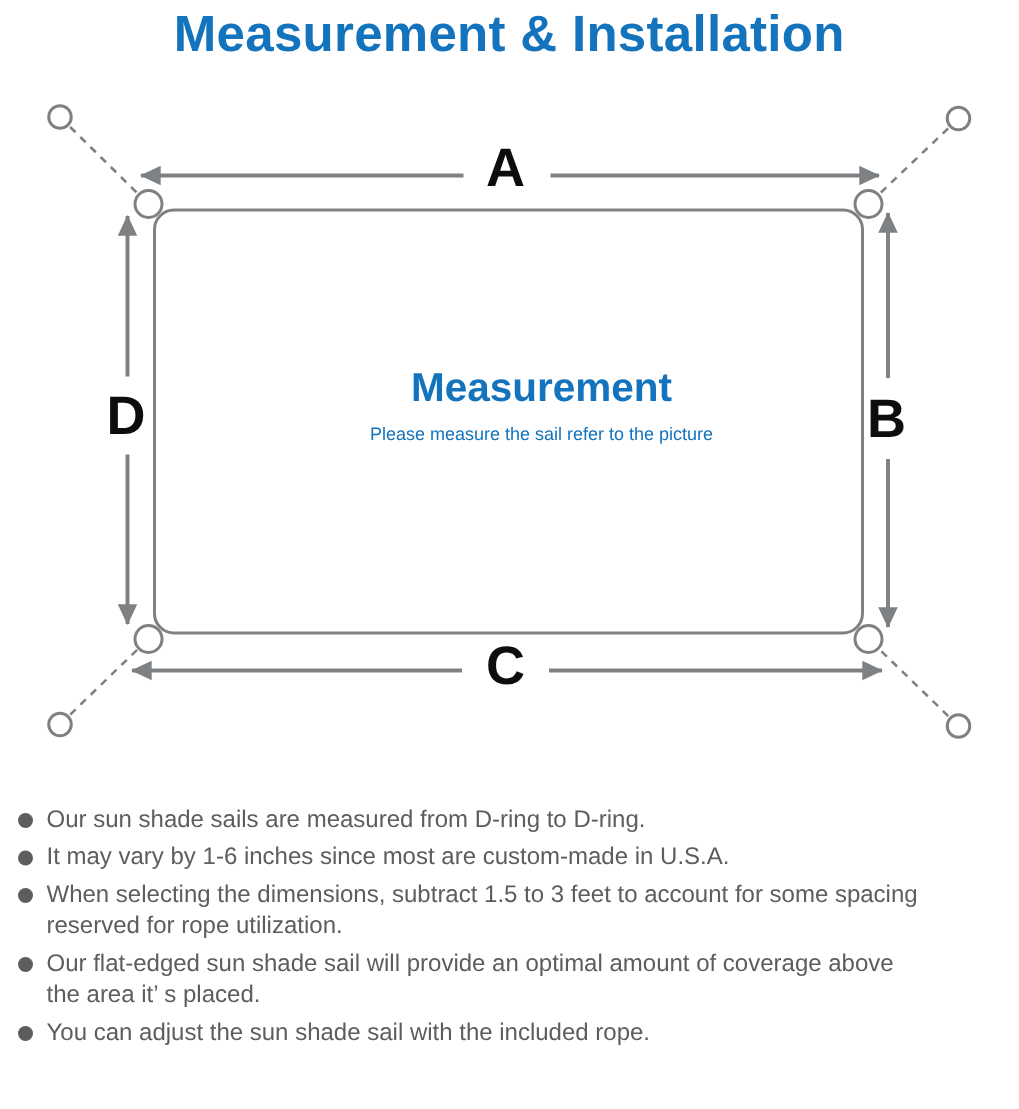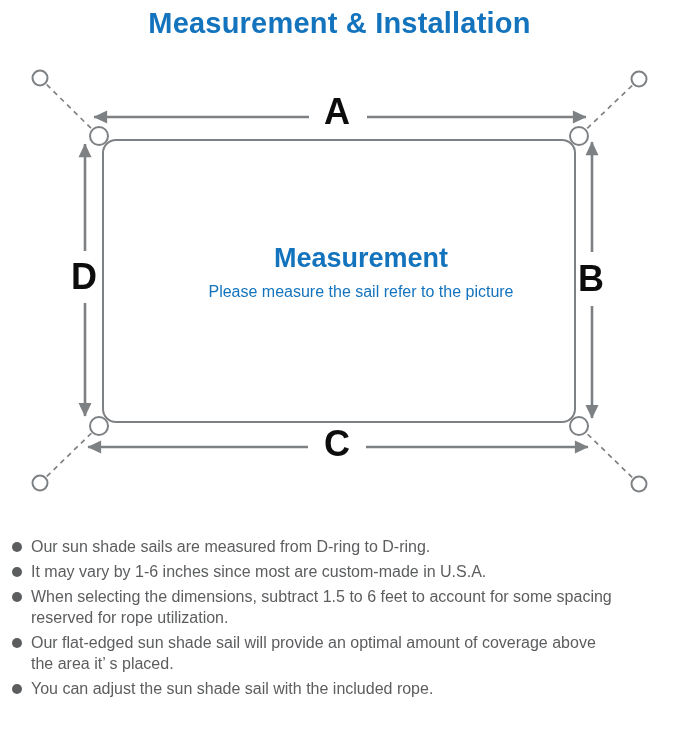--- a/index.html
+++ b/index.html
@@ -13,21 +13,21 @@
   body{
     width:679px;height:739px;
     background:#ffffff;
     font-family:"Liberation Sans", sans-serif;
     position:relative;overflow:hidden;
   }
   .stage{position:absolute;inset:0;}
   .page-title{
     position:absolute;top:0;left:0;right:0;
     margin:0;text-align:center;
-    font-size:29px;line-height:46px;font-weight:700;
+    font-size:34px;line-height:46px;font-weight:700;
     color:var(--accent-blue);
     letter-spacing:0.2px;
   }
   svg.diagram{position:absolute;top:0;left:0;}
   .dim-label{
     position:absolute;
     transform:translate(-50%,-50%);
     font-size:36px;font-weight:700;line-height:1;
     color:var(--label-color);
   }
@@ -36,21 +36,21 @@
   .dim-c{left:337px;top:444px;}
   .dim-d{left:84px;top:277px;}
   .center-text{
     position:absolute;left:103px;width:516px;top:243px;
     text-align:center;color:var(--accent-blue);
   }
   .center-text .ct-title{
     font-size:27px;font-weight:700;line-height:1.15;
   }
   .center-text .ct-sub{
-    font-size:16px;margin-top:8px;line-height:1.2;
+    font-size:12px;margin-top:8px;line-height:1.2;
   }
   ul.notes{
     list-style:none;margin:0;padding:0;
     position:absolute;top:536px;left:10px;right:2px;
     display:flex;flex-direction:column;gap:4px;
     color:var(--note-text);
     font-size:16px;line-height:21px;
   }
   ul.notes li{display:flex;align-items:flex-start;}
   .dot{
@@ -127,21 +127,21 @@
     <li>
       <span class="dot"></span>
       <span class="nt">Our sun shade sails are measured from D-ring to D-ring.</span>
     </li>
     <li>
       <span class="dot"></span>
       <span class="nt">It may vary by 1-6 inches since most are custom-made in U.S.A.</span>
     </li>
     <li>
       <span class="dot"></span>
-      <span class="nt">When selecting the dimensions, subtract 1.5 to 6 feet to account for some spacing
+      <span class="nt">When selecting the dimensions, subtract 1.5 to 3 feet to account for some spacing
 reserved for rope utilization.</span>
     </li>
     <li>
       <span class="dot"></span>
       <span class="nt">Our flat-edged sun shade sail will provide an optimal amount of coverage above
 the area it’ s placed.</span>
     </li>
     <li>
       <span class="dot"></span>
       <span class="nt">You can adjust the sun shade sail with the included rope.</span>

